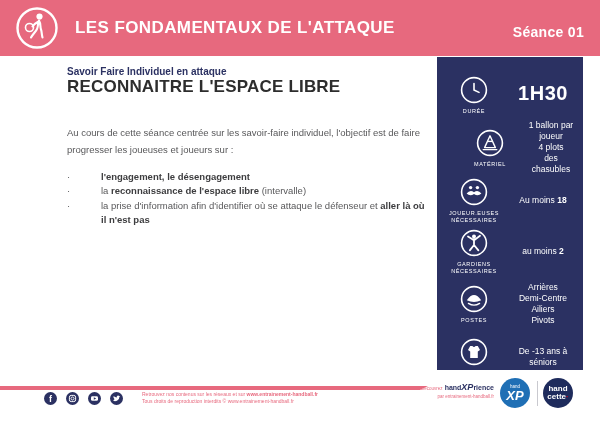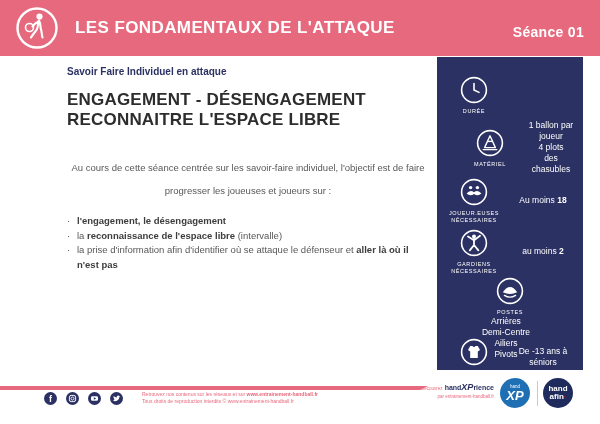--- a/index.html
+++ b/index.html
@@ -7,39 +7,39 @@
   .page { position:relative; width:600px; height:424px; background:#ffffff; overflow:hidden; }
 
   
   .header { position:absolute; left:0; top:0; width:600px; height:56px; background:#E7697E; display:flex; align-items:center; }
   .header-logo { margin-left:15px; width:44px; height:44px; flex:0 0 auto; }
   .header-title { color:#ffffff; font-weight:bold; font-size:17px; letter-spacing:0.4px; margin-left:16px; }
   .header-seance { position:absolute; right:16px; top:24px; color:#ffffff; font-weight:bold; font-size:14px; letter-spacing:0.3px; }
 
   
   .content { position:absolute; left:67px; top:66px; width:362px; }
-  .kicker { color:#2B3162; font-weight:bold; font-size:10px; margin-bottom:13px; }
+  .kicker { color:#2B3162; font-weight:bold; font-size:10px; }
   .doc-title { color:#2d2d2d; font-weight:bold; font-size:17px; line-height:19.5px; letter-spacing:0.2px; }
-  .intro { margin-top:27px; color:#58585A; font-size:9.5px; line-height:23px; width:362px;text-align:center; }
+  .intro { margin-top:27px; color:#58585A; font-size:9.5px; line-height:17px; width:362px; }
   .bullets { margin-top:12px; list-style:none; }
   .bullets li { display:flex; color:#58585A; font-size:9.5px; line-height:14.5px; }
   .bullets .marker { width:10px; flex:0 0 auto; text-align:left; color:#58585A; }
-  .bullets .btext { flex:1; }
+  .bullets .btext { flex:1;margin-left:24px; }
   .bullets b { color:#3d3d3f; }
 
   
   .sidebar { position:absolute; left:437px; top:57px; width:146px; height:313px; background:#2B3162; color:#fff; padding-top:12px; }
   .srow { display:flex; align-items:center; }
   .icon-col { width:74px; display:flex; flex-direction:column; align-items:center; flex:0 0 auto; }
   .icon-col svg { display:block; }
   .slabel { margin-top:3px; font-size:5.5px; letter-spacing:0.6px; color:#ffffff; text-align:center; line-height:7px; text-transform:uppercase; }
   .val-col { flex:1; text-align:center; padding-right:8px; font-size:8.5px; line-height:11px; color:#ffffff; }
   .val-big { font-size:20px; font-weight:bold; letter-spacing:0.5px; }
   .val-col b { font-weight:bold; }
-  .r1 { height:52px; } .r2 { height:53px;padding-left:16px; } .r3 { height:52px; } .r4 { height:50px; } .r5 { height:55px;flex-direction:column; } .r6 { height:51px; }
+  .r1 { height:52px; } .r2 { height:53px;padding-left:16px; } .r3 { height:52px; } .r4 { height:50px; } .r5 { height:55px; } .r6 { height:51px; }
 
   
   .footer-rule { position:absolute; left:0; top:386px; width:428px; height:4px; background:#E7697E;
                  clip-path:polygon(0 0, 100% 0, calc(100% - 8px) 100%, 0 100%); }
   .social { position:absolute; left:44px; top:392px; display:flex; gap:9px; }
   .social .dot { width:13px; height:13px; border-radius:50%; background:#2B3162; display:flex; align-items:center; justify-content:center; }
   .social svg { display:block; }
   .foot-text { position:absolute; left:142px; top:391px; color:#E7697E; font-size:5px; line-height:7px; }
   .foot-text b { font-weight:bold; }
 
@@ -74,21 +74,20 @@
                M24 14.5 C26 17.5 25 21 26 23.5 C27 26 26.5 28.5 27.5 31.5
                M23.5 15.5 C21 16.8 19 18.5 17.5 20.5" stroke="#ffffff" stroke-width="2.1" fill="none" stroke-linecap="round"></path>
     </svg>
     <div class="header-title">LES FONDAMENTAUX DE L'ATTAQUE</div>
     <div class="header-seance">Séance 01</div>
   </div>
 
   <div class="content">
     <div class="kicker">Savoir Faire Individuel en attaque</div>
     <div class="doc-title">
-      <div>ENGAGEMENT - DÉSENGAGEMENT</div>
       <div>RECONNAITRE L'ESPACE LIBRE</div>
     </div>
     <div class="intro">Au cours de cette séance centrée sur les savoir-faire individuel, l'objectif est de faire progresser les joueuses et joueurs sur :</div>
     <ul class="bullets">
       <li>
         <span class="marker">·</span>
         <span class="btext"><span></span><b>l'engagement, le désengagement</b><span></span></span>
       </li>
       <li>
         <span class="marker">·</span>
@@ -104,20 +103,23 @@
   <div class="sidebar">
 
     <div class="srow r1">
       <div class="icon-col">
         <svg viewBox="0 0 30 30" width="30" height="30">
           <circle cx="15" cy="15" r="12.4" fill="none" stroke="#fff" stroke-width="1.6"></circle>
           <path d="M15 15 L15 8.6 M15 15 L20 17.4" stroke="#fff" stroke-width="1.6" fill="none" stroke-linecap="round"></path>
         </svg>
         <div class="slabel">DURÉE</div>
       </div>
+      <div class="val-col">
+        <span class="val-big">1H30</span>
+      </div>
     </div>
 
     <div class="srow r2">
       <div class="icon-col">
         <svg viewBox="0 0 30 30" width="30" height="30">
           <circle cx="15" cy="15" r="12.4" fill="none" stroke="#fff" stroke-width="1.6"></circle>
           <path d="M15 7.8 L20.4 19.6 H9.6 Z" fill="none" stroke="#fff" stroke-width="1.4" stroke-linejoin="round"></path>
           <path d="M12.4 13.4 h5.2" stroke="#fff" stroke-width="1.4"></path>
           <path d="M8.2 21.6 h13.6" stroke="#fff" stroke-width="1.4" stroke-linecap="round"></path>
         </svg>
@@ -236,16 +238,16 @@
 
   <div class="xp-badge">
     <span class="tiny">hand</span>
     <span class="big">XP</span>
   </div>
 
   <div class="badge-divider"></div>
 
   <div class="hb-badge">
     <span class="l1">hand</span>
-    <span class="l2"><span>afin</span><span class="reddot">·</span></span>
+    <span class="l2"><span>cette</span><span class="reddot">·</span></span>
   </div>
 
 </div>
 
 </body></html>

